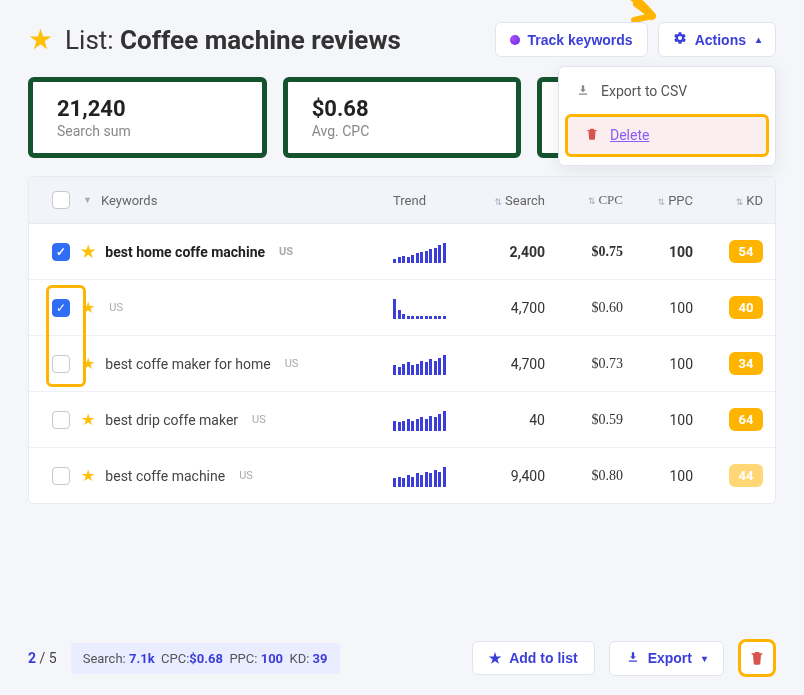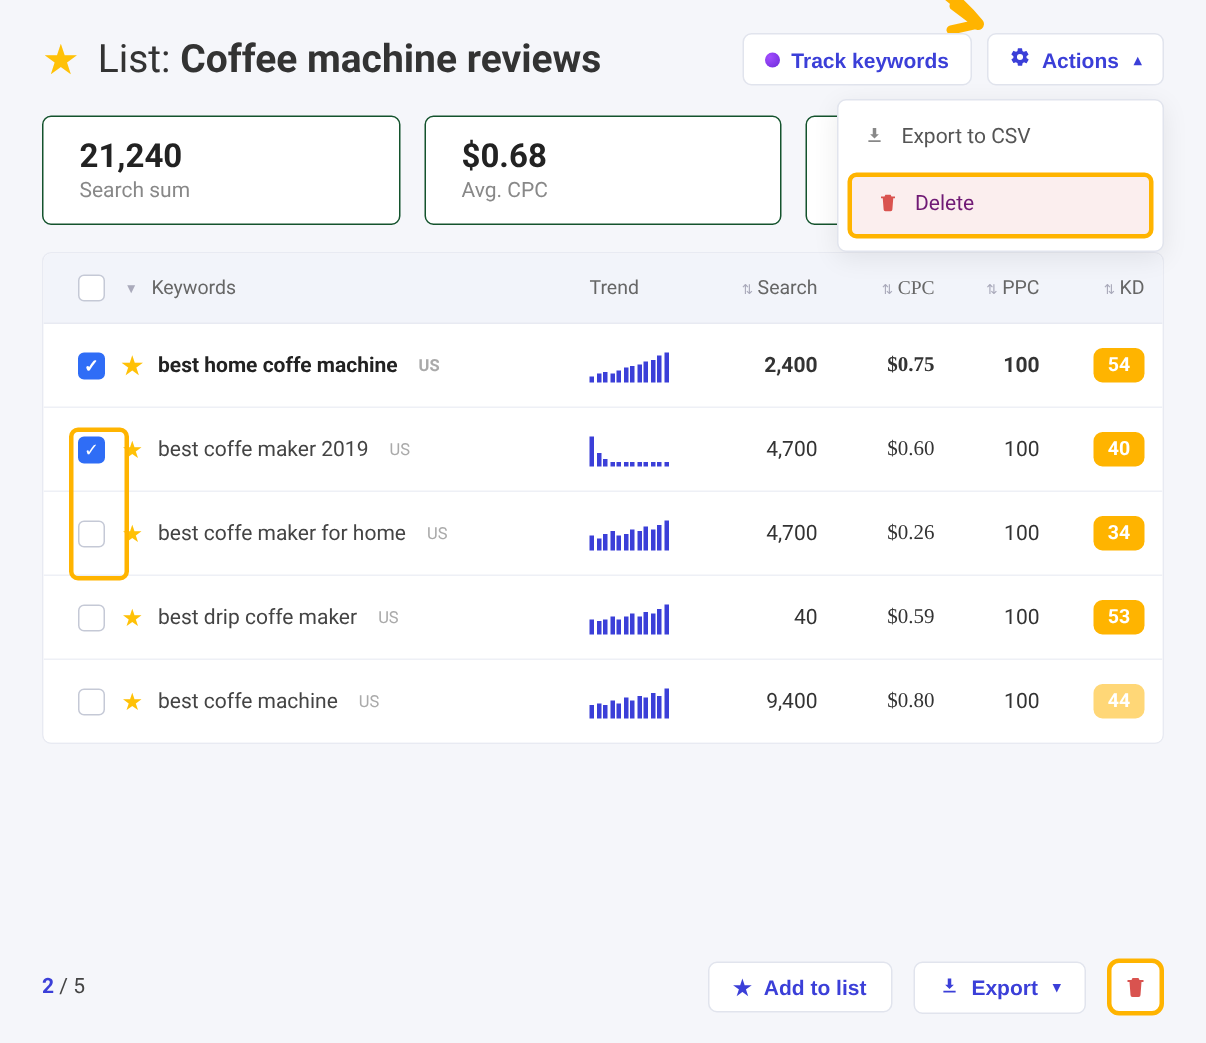--- a/index.html
+++ b/index.html
@@ -62,41 +62,42 @@
     z-index: 20;
   }
   .dropdown-item {
     display: flex; align-items: flex-start; gap: 10px;
     padding: 10px 16px;
     font-size: 14px; color: #555;
     cursor: pointer;
   }
   .dropdown-item .dd-icon { width: 16px; text-align: center; color: #888; }
   .dropdown .delete {
-    color: #701a75;
+    color: #8b5cf6;
     background: #fbeeee;
     border: 3px solid #ffb400;
     border-radius: 6px;
     margin: 4px 6px 2px 6px;
+    text-decoration: underline;
   }
   .dropdown .delete .dd-icon { color: #d9534f; }
 
   
   .arrow-annot {
     position: absolute;
     top: -24px; right: 140px;
     width: 90px; height: 60px;
     pointer-events: none;
   }
 
   
   .stats-row { display: flex; gap: 16px; margin-bottom: 18px; }
   .stat-card {
     background: #fff;
-    border: 1px solid #14532d;
+    border: 5px solid #14532d;
     border-radius: 6px;
     padding: 14px 24px;
     flex: 1;
     min-width: 0;
   }
   .stat-value { font-size: 22px; font-weight: 700; color: #222; }
   .stat-label { font-size: 14px; color: #888; margin-top: 2px; }
 
   
   .filter-row { display: flex; align-items: center; gap: 10px; margin-bottom: 20px; }
@@ -339,21 +340,20 @@
           <div class="col-cpc num" style="font-weight: 700;">$0.75</div>
           <div class="col-ppc num" style="font-weight: 700;">100</div>
           <div class="col-kd num"><span class="kd-badge" style="background: rgb(255, 180, 0);">54</span></div>
         </div>
         <div class="row">
           <div class="col-check">
             <span class="chk-box checked">✓</span>
           </div>
           <div class="kw-cell">
             <span class="kw-star">★</span>
-            <span class="kw-text">best coffe maker 2019</span>
             <span class="kw-region">US</span>
           </div>
           <div class="col-trend">
             <div class="trend-bars">
               <span style="height: 20px;"></span>
               <span style="height: 8.88889px;"></span>
               <span style="height: 4.44444px;"></span>
               <span style="height: 2.22222px;"></span>
               <span style="height: 2.22222px;"></span>
               <span style="height: 2.22222px;"></span>
@@ -389,21 +389,21 @@
               <span style="height: 10.7692px;"></span>
               <span style="height: 13.8462px;"></span>
               <span style="height: 12.3077px;"></span>
               <span style="height: 15.3846px;"></span>
               <span style="height: 13.8462px;"></span>
               <span style="height: 16.9231px;"></span>
               <span style="height: 20px;"></span>
             </div>
           </div>
           <div class="col-search num">4,700</div>
-          <div class="col-cpc num">$0.26</div>
+          <div class="col-cpc num">$0.73</div>
           <div class="col-ppc num">100</div>
           <div class="col-kd num"><span class="kd-badge" style="background: rgb(255, 180, 0);">34</span></div>
         </div>
         <div class="row">
           <div class="col-check">
             <span class="chk-box"></span>
           </div>
           <div class="kw-cell">
             <span class="kw-star">★</span>
             <span class="kw-text">best drip coffe maker</span>
@@ -421,21 +421,21 @@
               <span style="height: 11.6667px;"></span>
               <span style="height: 15px;"></span>
               <span style="height: 13.3333px;"></span>
               <span style="height: 16.6667px;"></span>
               <span style="height: 20px;"></span>
             </div>
           </div>
           <div class="col-search num">40</div>
           <div class="col-cpc num">$0.59</div>
           <div class="col-ppc num">100</div>
-          <div class="col-kd num"><span class="kd-badge" style="background: rgb(255, 180, 0);">53</span></div>
+          <div class="col-kd num"><span class="kd-badge" style="background: rgb(255, 180, 0);">64</span></div>
         </div>
         <div class="row">
           <div class="col-check">
             <span class="chk-box"></span>
           </div>
           <div class="kw-cell">
             <span class="kw-star">★</span>
             <span class="kw-text">best coffe machine</span>
             <span class="kw-region">US</span>
           </div>
@@ -461,20 +461,26 @@
           <div class="col-kd num"><span class="kd-badge" style="background: rgb(255, 215, 119);">44</span></div>
         </div>
       </div>
   </div>
 
 </div>
 
 <div class="footer">
   <div class="selcount">
     <span class="a">2</span> / <span>5</span>
+  </div>
+  <div class="summary-chip">
+    <span>Search:</span> <b>7.1k</b>&nbsp;
+    <span>CPC:</span><b>$0.68</b>&nbsp;
+    <span>PPC:</span> <b>100</b>&nbsp;
+    <span>KD:</span> <b>39</b>
   </div>
   <div class="footer-spacer"></div>
   <button class="btn">
     <span class="star-s">★</span>
     <span>Add to list</span>
   </button>
   <button class="btn">
     <span style="color:#3b3fd8">
       <svg width="14" height="14" viewBox="0 0 24 24" fill="currentColor">
           <path d="M5 20h14v-2H5v2Zm7-4 5-5h-3V4h-4v7H7l5 5Z"></path>

